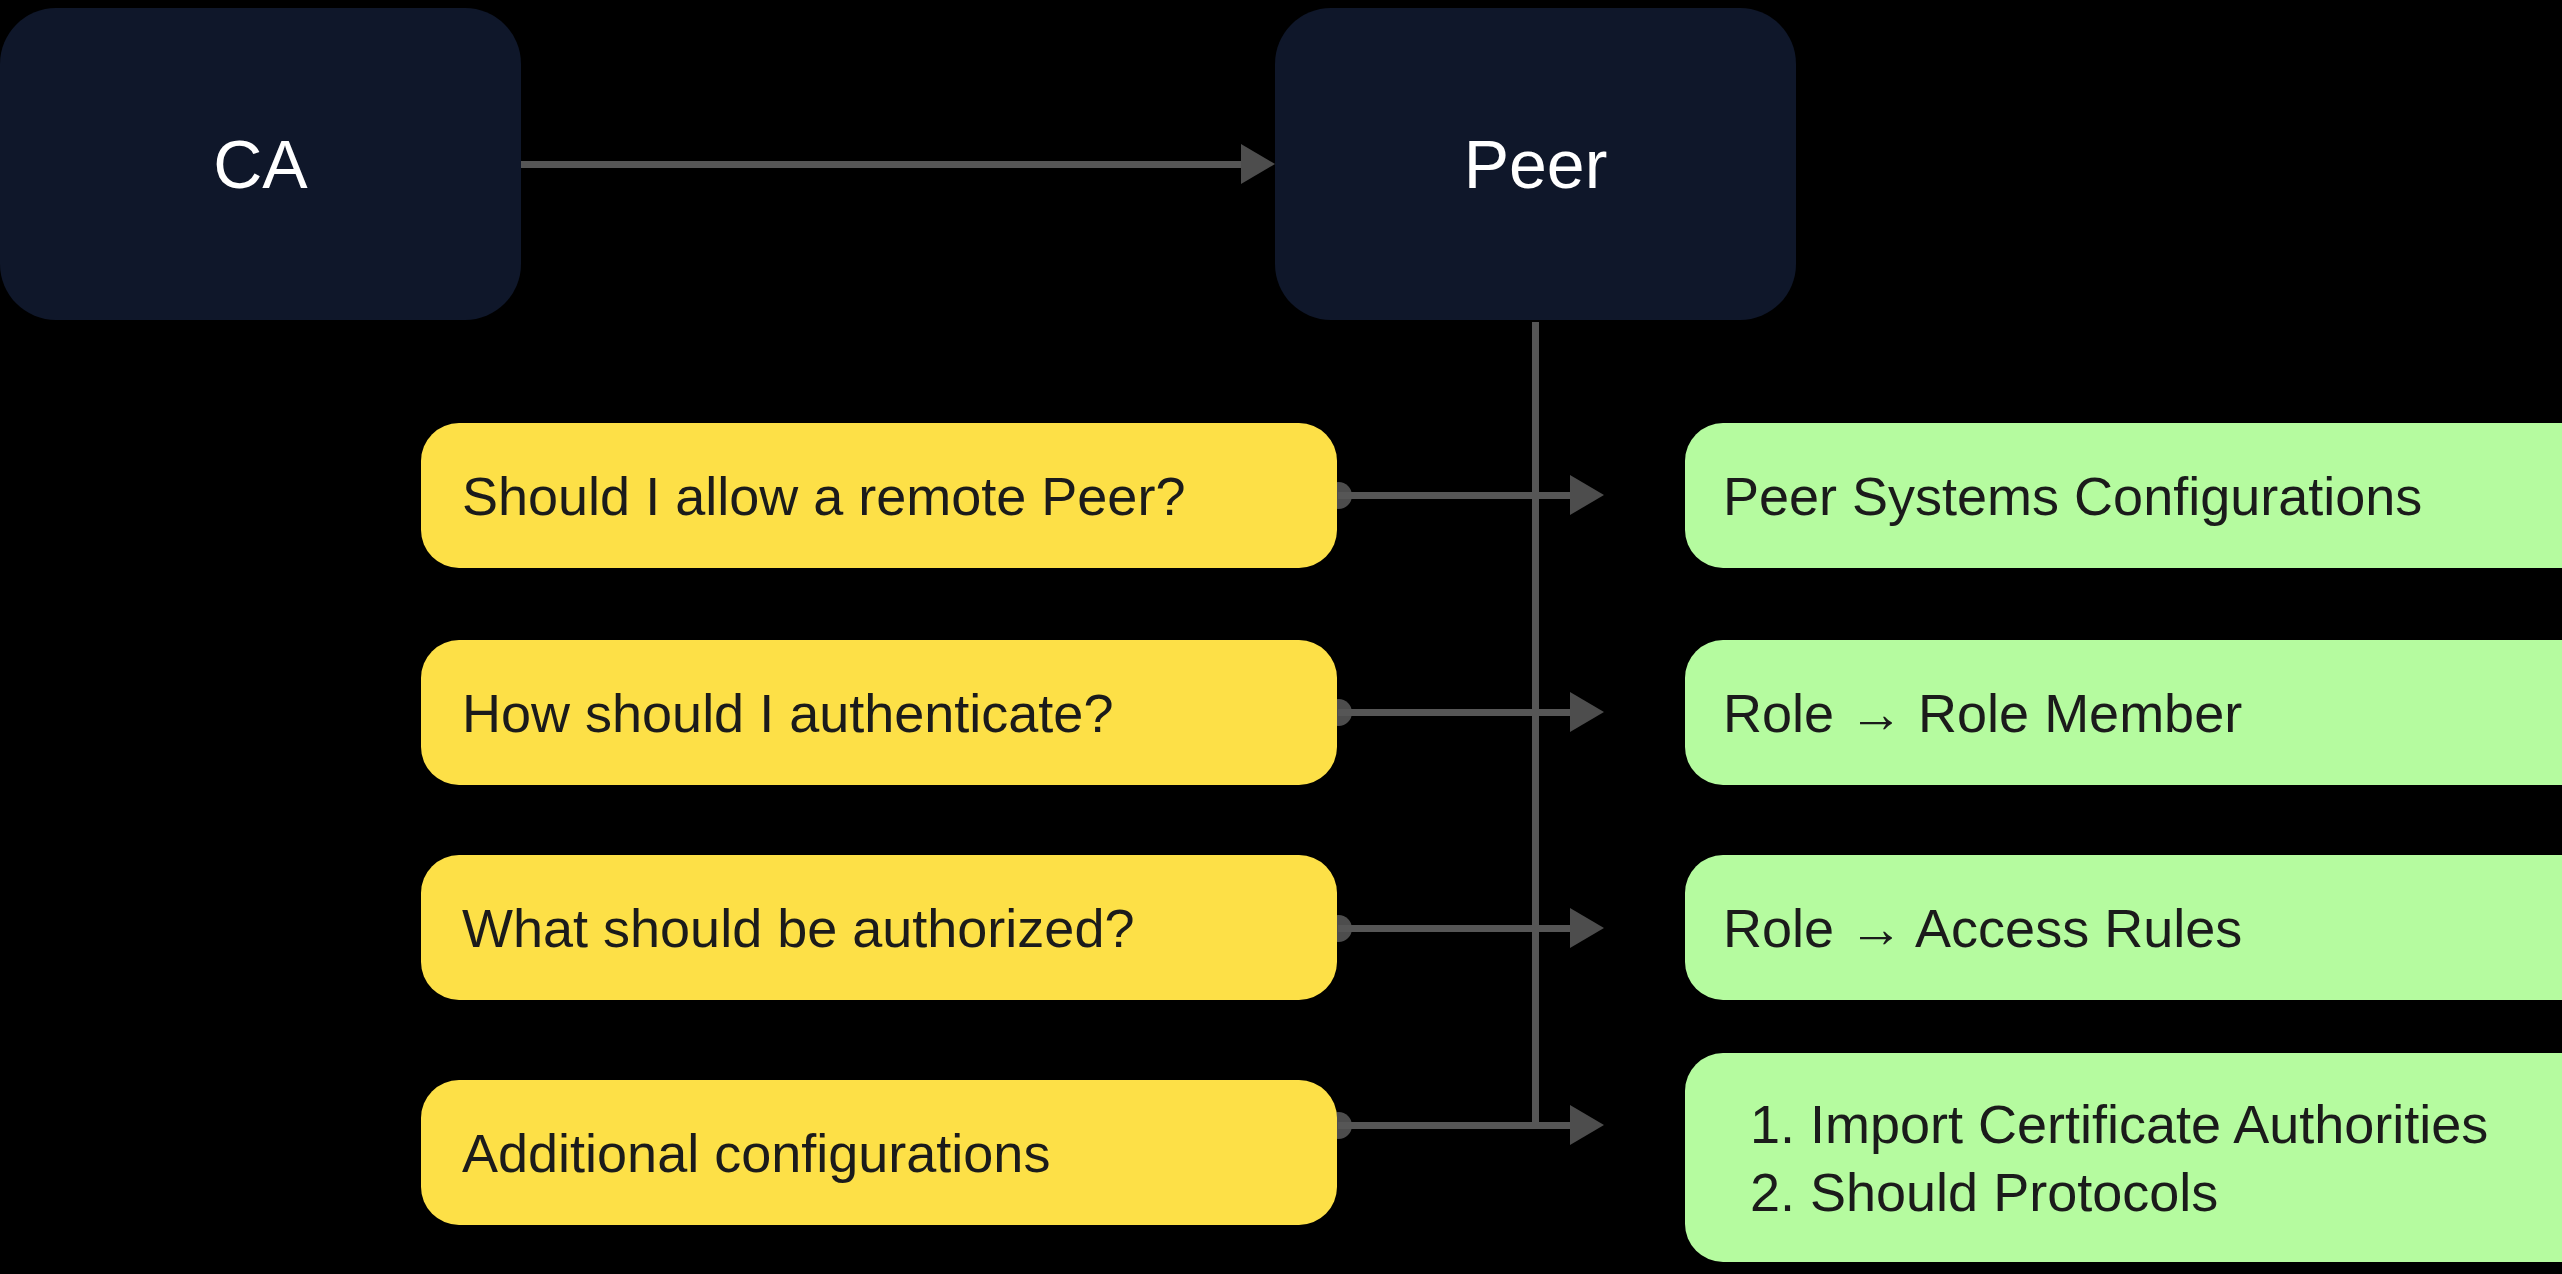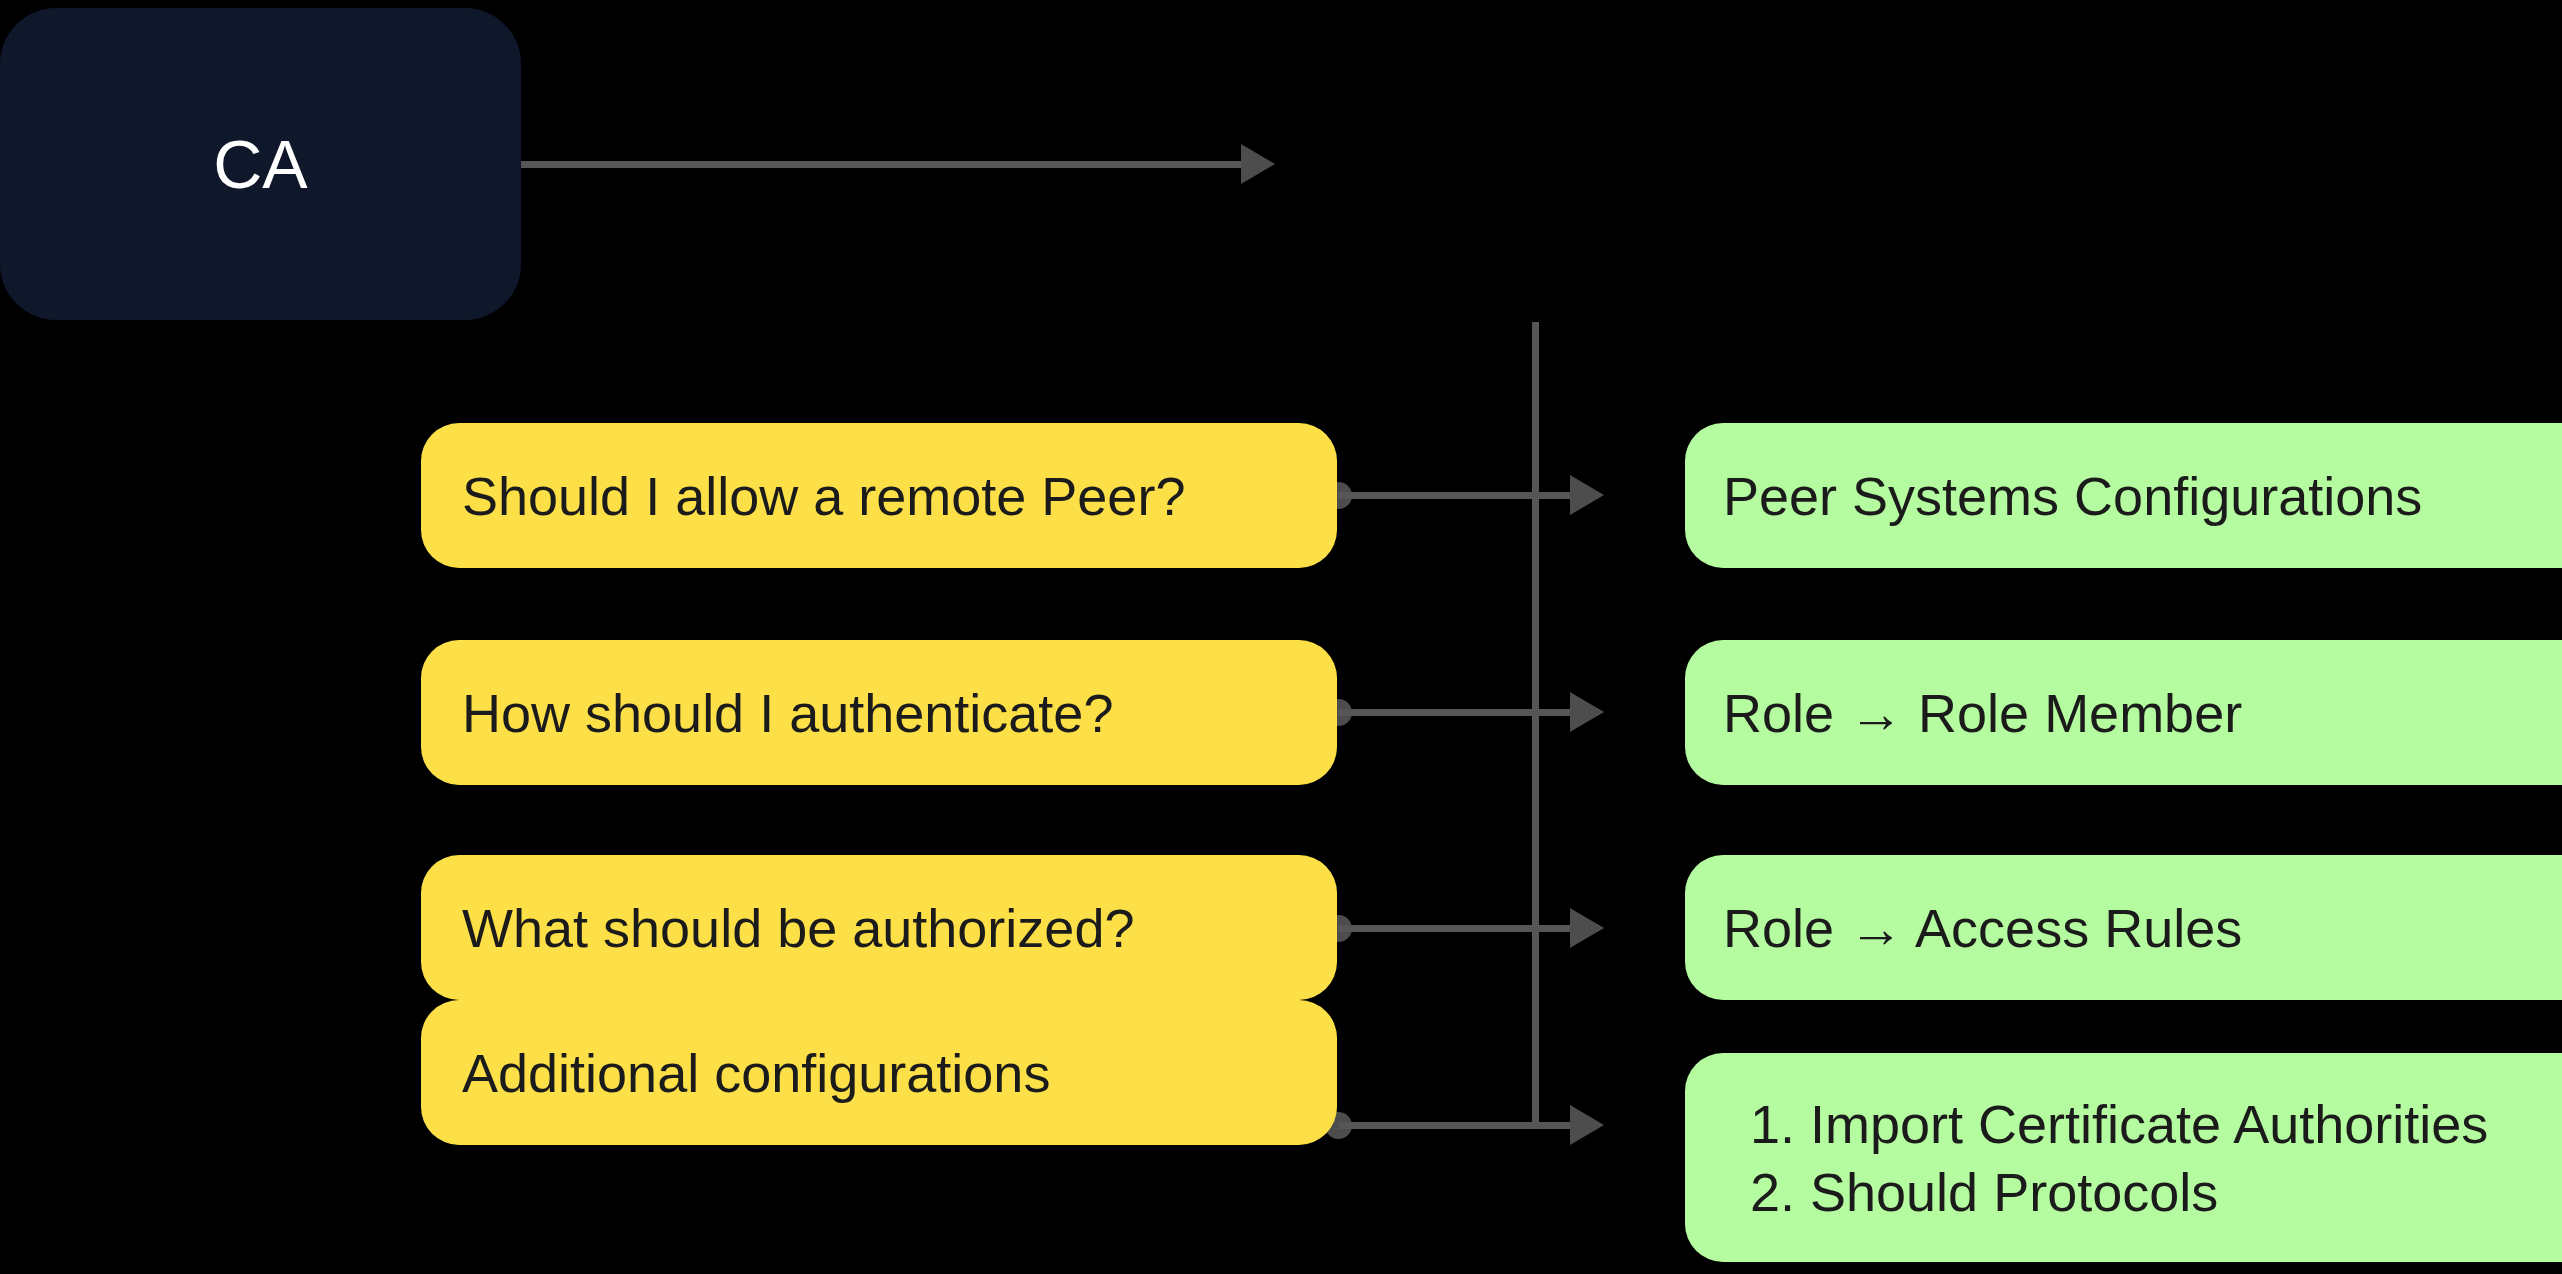--- a/index.html
+++ b/index.html
@@ -92,20 +92,23 @@
   }
 </style>
 </head>
 <body>
 
 <div id="canvas">
 
   <div class="node" style="left:0px;">
     <span>CA</span>
   </div>
+  <div class="node" style="left:1275px;">
+    <span>Peer</span>
+  </div>
 
   <div class="hline" style="left:521px; top:161px; width:720px;"></div>
   <div class="arrowhead" style="left:1241px; top:144px;"></div>
 
   <div class="vline" style="left:1532px; top:322px; height:806px;"></div>
 
   <div class="dot" style="left:1325px; top:482px;"></div>
   <div class="hline" style="left:1338px; top:492px; width:232px;"></div>
   <div class="arrowhead" style="left:1570px; top:475px;"></div>
 
@@ -123,21 +126,21 @@
 
   <div class="qbox" style="top:423px;">
     <span>Should I allow a remote Peer?</span>
   </div>
   <div class="qbox" style="top:640px;">
     <span>How should I authenticate?</span>
   </div>
   <div class="qbox" style="top:855px;">
     <span>What should be authorized?</span>
   </div>
-  <div class="qbox" style="top:1000px;">
+  <div class="qbox" style="top:1080px;">
     <span>Additional configurations</span>
   </div>
 
   <div class="abox" style="top:423px;">
     <span>Peer Systems Configurations</span>
   </div>
   <div class="abox" style="top:640px;">
     <span>Role → Role Member</span>
   </div>
   <div class="abox" style="top:855px;">

